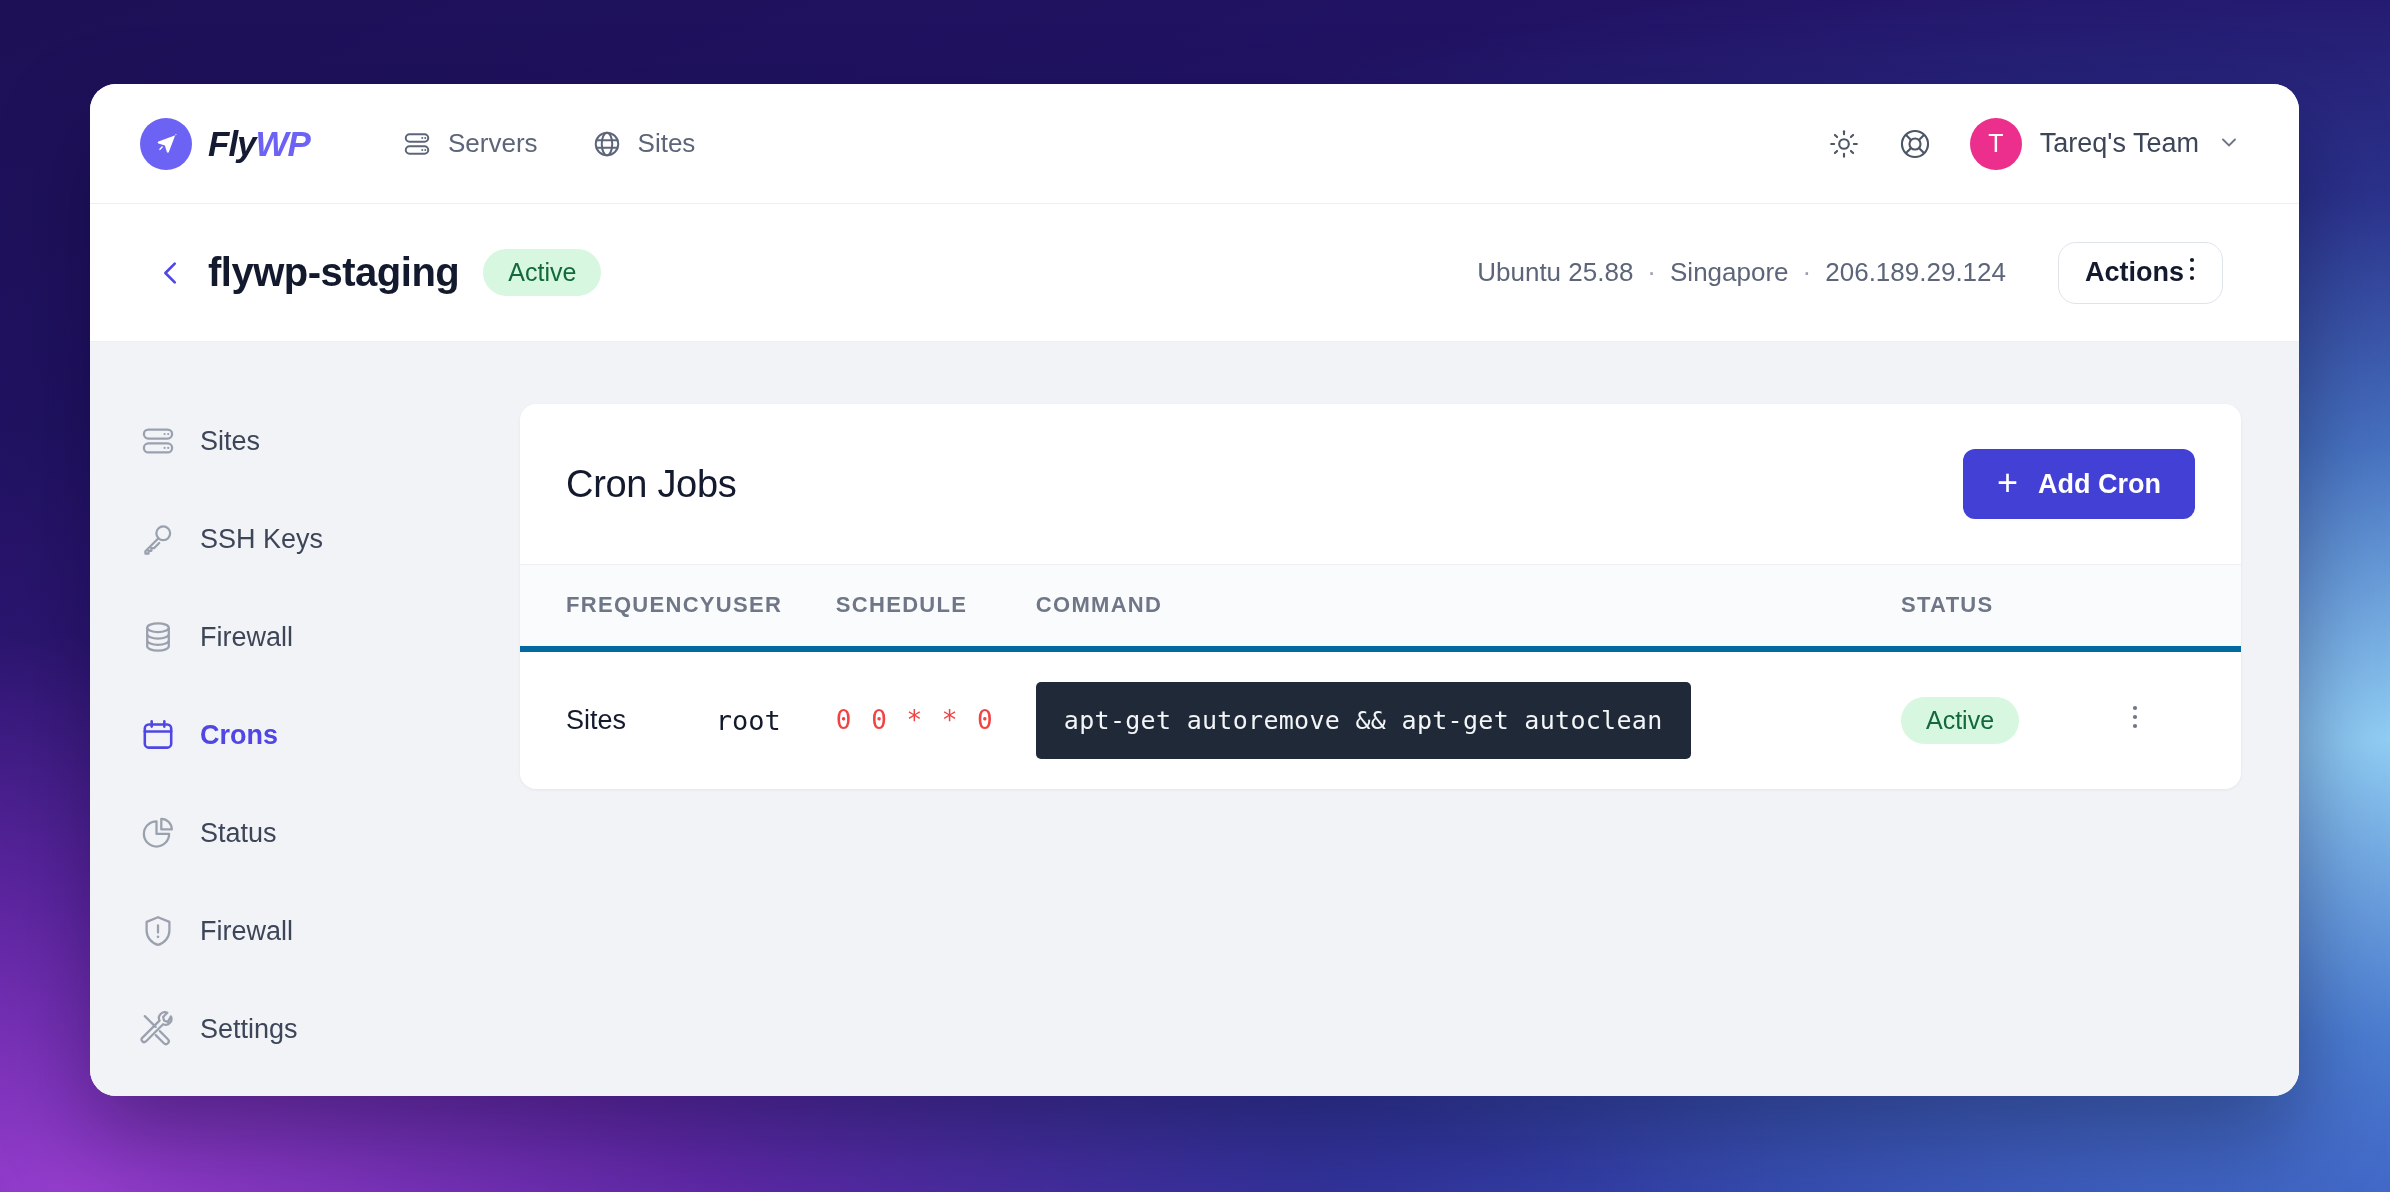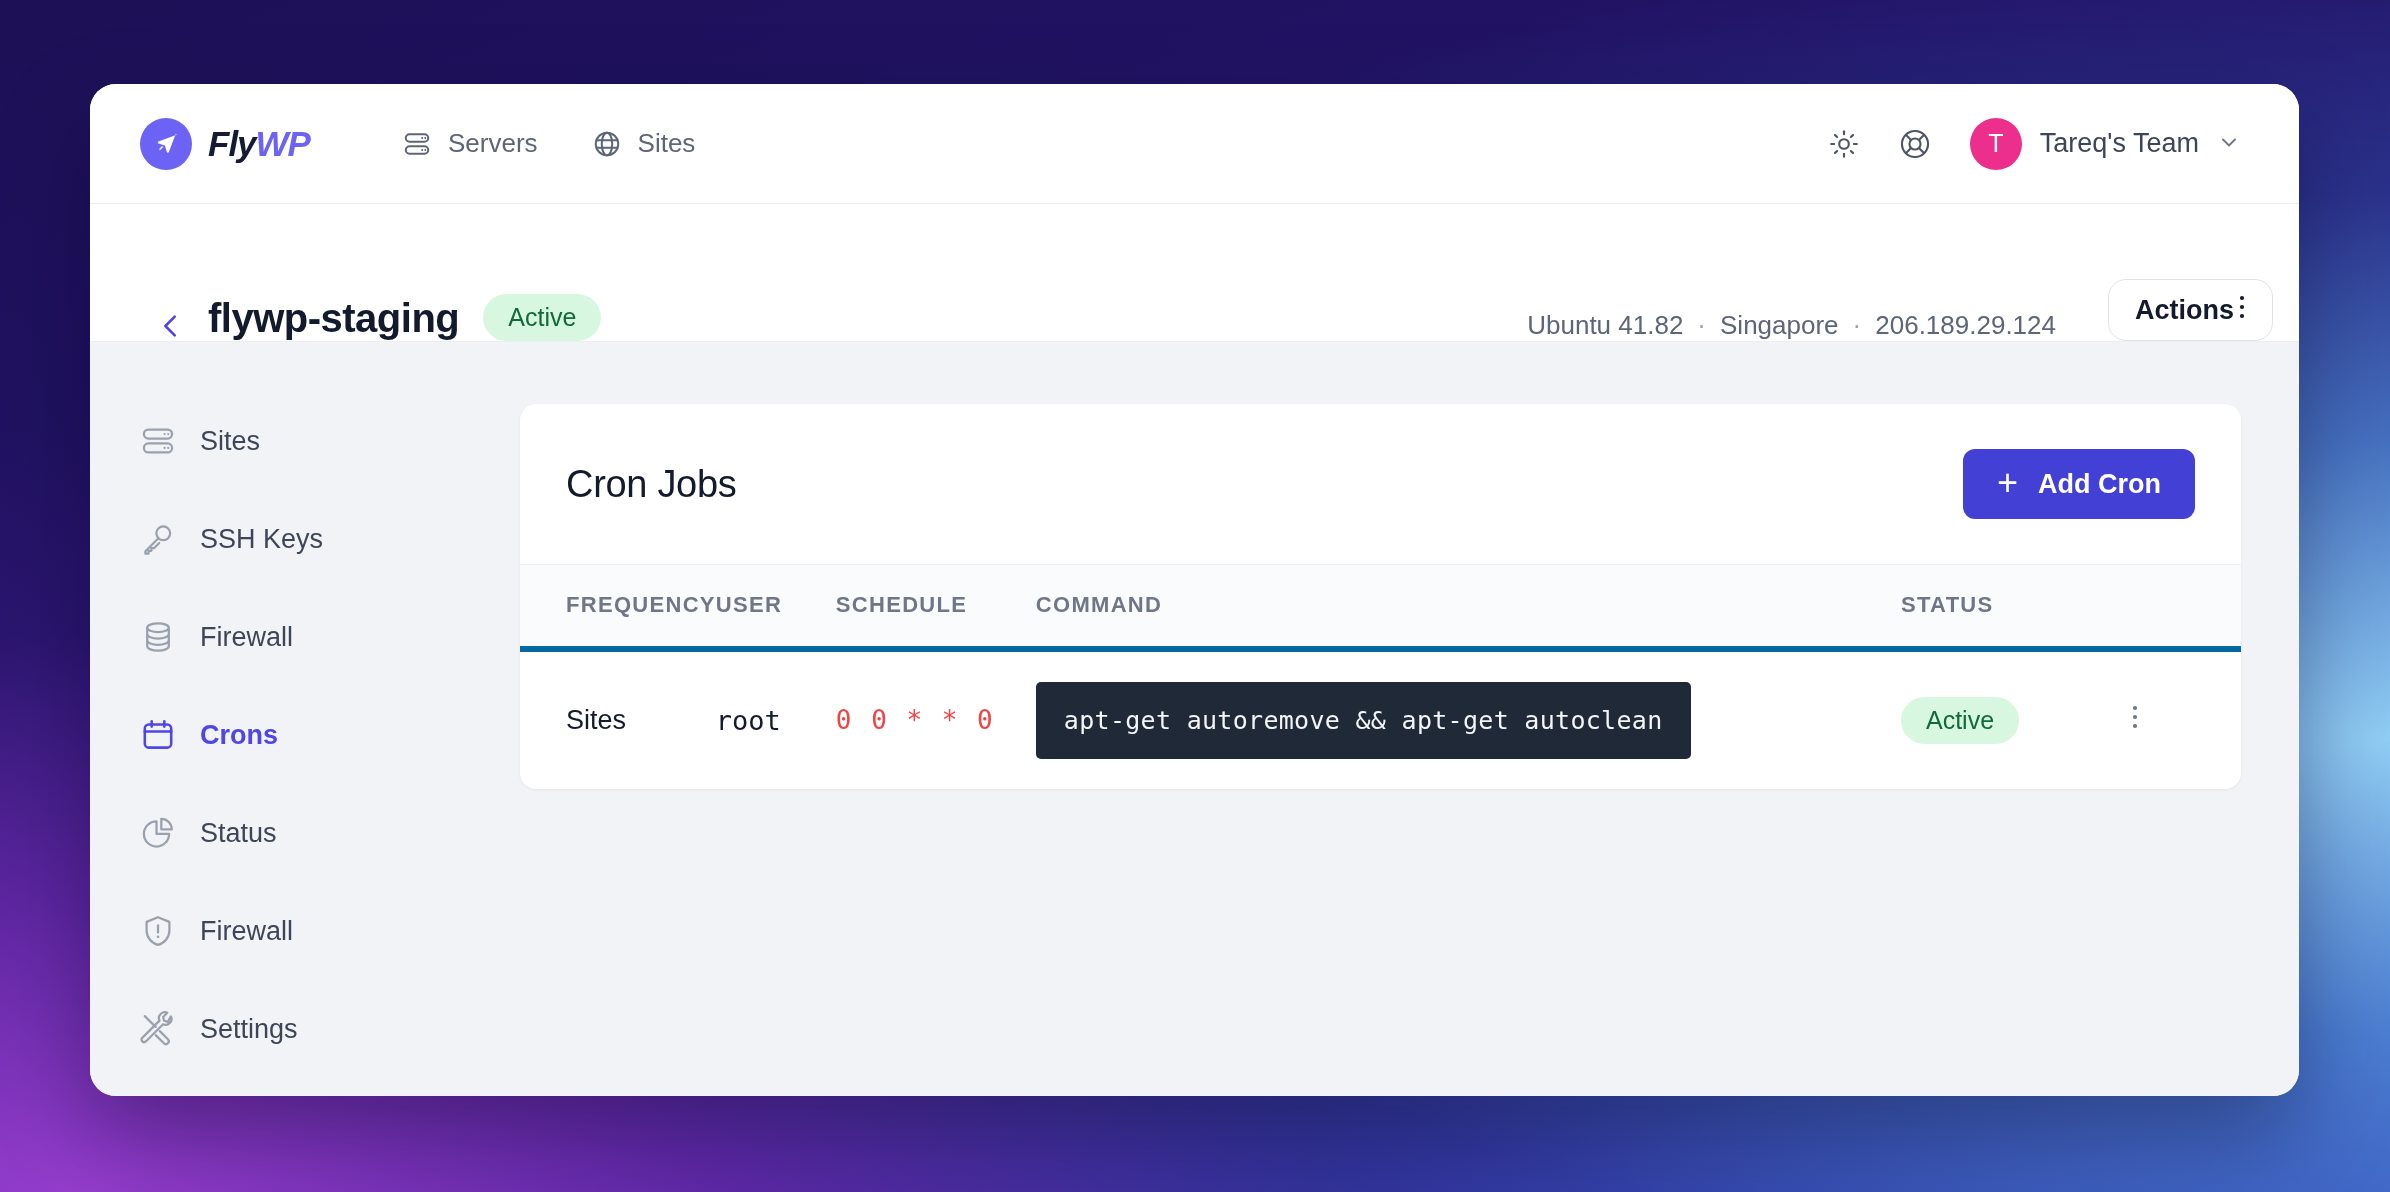--- a/index.html
+++ b/index.html
@@ -46,21 +46,21 @@
   .team { display:flex; align-items:center; gap:18px; cursor:pointer; }
   .avatar {
     width:52px; height:52px; border-radius:50%; background:#ec2f8c;
     color:#fff; font-size:25px; display:flex; align-items:center; justify-content:center;
   }
   .team-name { font-size:27px; color:#3d4659; }
 
   
   .serverbar {
     height:138px; flex:0 0 138px; background:#fff;
-    display:flex; align-items:flex-end; padding:0 26px 0 50px;
+    display:flex; align-items:center; padding:0 76px 0 50px;
     border-bottom:1px solid #eceef2;
   }
   .backbtn { padding:0 22px 0 16px; cursor:pointer; display:flex; align-items:center; }
   .server-title { font-size:40px; font-weight:bold; color:#131a2e; letter-spacing:-0.5px; }
   .badge-active {
     margin-left:24px; background:#d7f7e0; color:#12693a;
     font-size:25px; padding:9px 25px; border-radius:999px;
   }
   .server-meta { margin-left:auto; font-size:26px; color:#5c6579; display:flex; align-items:center; gap:14px; }
   .server-meta .dot { color:#99a0b0; }
@@ -207,21 +207,21 @@
   <div class="serverbar">
     <span class="backbtn">
       <svg width="30" height="30" viewBox="0 0 24 24" fill="none" stroke="#4f46e5" stroke-width="2.1" stroke-linecap="round" stroke-linejoin="round">
         <polyline points="15,4.5 7.5,12 15,19.5"></polyline>
       </svg>
     </span>
     <span class="server-title">flywp-staging</span>
     <span class="badge-active">Active</span>
 
     <div class="server-meta">
-      <span>Ubuntu 41.82</span>
+      <span>Ubuntu 25.88</span>
       <span class="dot">·</span>
       <span>Singapore</span>
       <span class="dot">·</span>
       <span>206.189.29.124</span>
     </div>
 
     <div class="actions-btn">
       <span>Actions</span>
       <span>
         <svg width="8" height="28" viewBox="0 0 8 28" fill="#131a2e">

